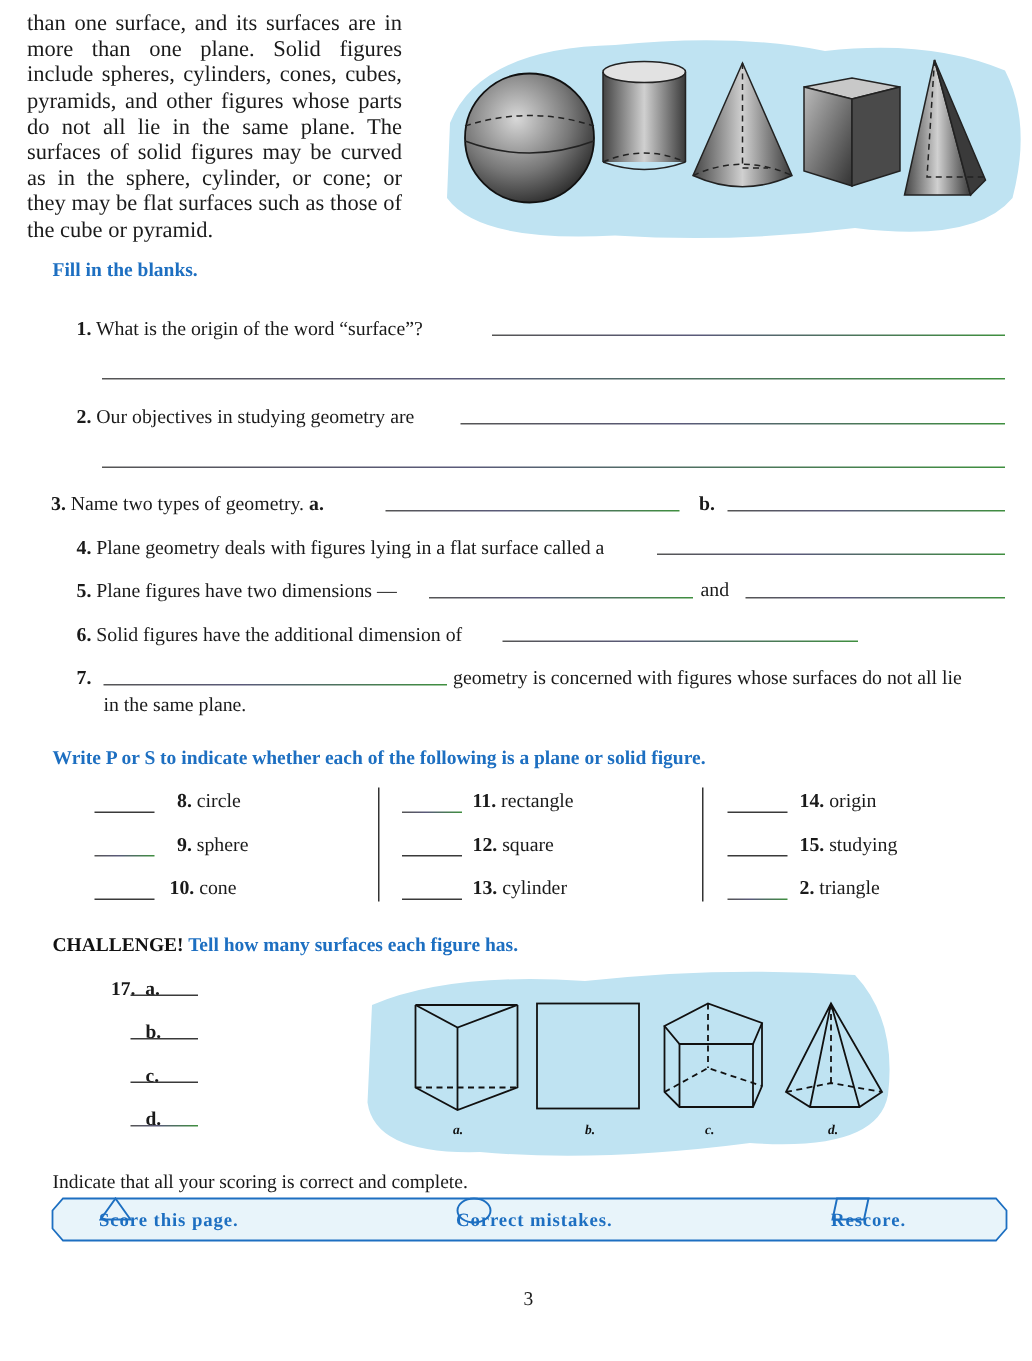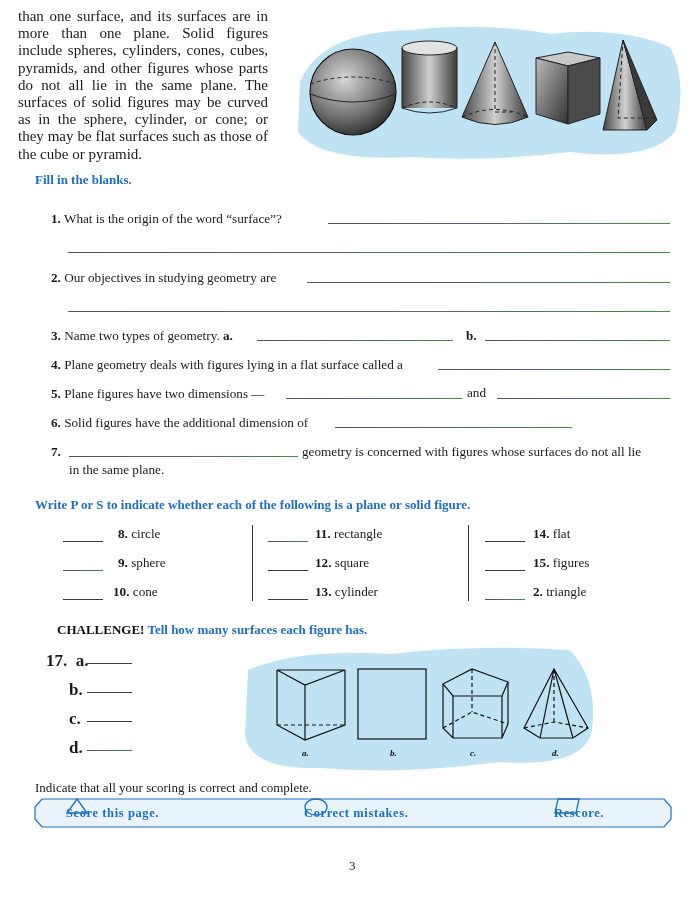--- a/index.html
+++ b/index.html
@@ -3,33 +3,33 @@
 <meta charset="utf-8">
 <style>
   * { box-sizing: border-box; margin: 0; padding: 0; }
   html, body { width: 688px; height: 907px; background: #ffffff; overflow: hidden; }
   body { position: relative; font-family: "Liberation Serif", "DejaVu Serif", serif; color: #1a1a1a; }
 
   .intro { position: absolute; left: 18px; top: 8px; width: 250px; font-size: 15px; line-height: 17.2px; text-align: justify; }
   .solids { position: absolute; left: 290px; top: 22px; width: 398px; height: 150px; }
 
   .heading-blue { position: absolute; color: #1d6fc1; font-weight: bold; font-size: 13px; }
-  .heading-blue .black { color: #111; margin-left: 22px; }
+  .heading-blue .black { color: #111; }
 
   .q { position: absolute; font-size: 13.2px; white-space: nowrap; }
   .q .num { font-weight: bold; display: inline-block; }
   .blank { position: absolute; height: 1px; background: #3a3a3a; }
   .blank.g { background: linear-gradient(90deg,#555,#5a5a7a 40%,#3f8f3f); }
   .ps-item { position: absolute; font-size: 13.2px; white-space: nowrap; }
   .ps-item .num { font-weight: bold; }
   .ps-divider { position: absolute; width: 1px; background: #333; }
 
   .challenge-fig { position: absolute; left: 240px; top: 640px; width: 360px; height: 135px; }
 
-  .ch-item { position: absolute; font-size: 17px; font-weight: bold; }
+  .ch-item { position: absolute; font-size: 13px; font-weight: bold; margin-left: 28px; }
 
   .scoring-note { position: absolute; left: 35px; top: 780px; font-size: 13px; }
   .score-bar { position: absolute; left: 34px; top: 798px; width: 638px; height: 30px; }
   .score-bar svg { position: absolute; left: 0; top: 0; }
   .score-item { position: absolute; top: 0; height: 30px; display: flex; align-items: center; gap: 8px; color: #1d6fc1; font-weight: bold; font-size: 12.5px; letter-spacing: 0.6px; }
   .page-number { position: absolute; left: 349px; top: 858px; font-size: 13px; }
 </style>
 </head>
 <body>
 
@@ -98,21 +98,21 @@
 <div class="blank g" style="left:328px; top:223px; width:342px;"></div>
 <div class="blank g" style="left:68px; top:252px; width:602px;"></div>
 
 <div class="q" style="left:51px; top:270px;">
   <span class="num">2.</span>
   <span>Our objectives in studying geometry are</span>
 </div>
 <div class="blank g" style="left:307px; top:282px; width:363px;"></div>
 <div class="blank g" style="left:68px; top:311px; width:602px;"></div>
 
-<div class="q" style="left:51px; top:328px;">
+<div class="q" style="left:34px; top:328px;">
   <span class="num">3.</span>
   <span>Name two types of geometry.</span>
   <b>a.</b>
 </div>
 <div class="blank g" style="left:257px; top:340px; width:196px;"></div>
 <div class="q" style="left:466px; top:328px; font-weight:bold;">b.</div>
 <div class="blank g" style="left:485px; top:340px; width:185px;"></div>
 
 <div class="q" style="left:51px; top:357px;">
   <span class="num">4.</span>
@@ -155,23 +155,23 @@
 <div class="blank g" style="left:268px; top:541px; width:40px;"></div>
 <div class="ps-item" style="left:315px; top:526px;"><span class="num">11.</span> <span>rectangle</span></div>
 <div class="blank" style="left:268px; top:570px; width:40px;"></div>
 <div class="ps-item" style="left:315px; top:555px;"><span class="num">12.</span> <span>square</span></div>
 <div class="blank" style="left:268px; top:599px; width:40px;"></div>
 <div class="ps-item" style="left:315px; top:584px;"><span class="num">13.</span> <span>cylinder</span></div>
 
 <div class="ps-divider" style="left:468px; top:525px; height:76px;"></div>
 
 <div class="blank" style="left:485px; top:541px; width:40px;"></div>
-<div class="ps-item" style="left:533px; top:526px;"><span class="num">14.</span> <span>flat</span></div>
+<div class="ps-item" style="left:533px; top:526px;"><span class="num">14.</span> <span>origin</span></div>
 <div class="blank" style="left:485px; top:570px; width:40px;"></div>
-<div class="ps-item" style="left:533px; top:555px;"><span class="num">15.</span> <span>figures</span></div>
+<div class="ps-item" style="left:533px; top:555px;"><span class="num">15.</span> <span>studying</span></div>
 <div class="blank g" style="left:485px; top:599px; width:40px;"></div>
 <div class="ps-item" style="left:533px; top:584px;"><span class="num">2.</span> <span>triangle</span></div>
 
 <div class="heading-blue" style="left:35px; top:622px;">
   <span class="black">CHALLENGE!</span>
   <span>Tell how many surfaces each figure has.</span>
 </div>
 
 <div class="ch-item" style="left:46px; top:651px;"><span>17.</span>&nbsp; <span>a.</span></div>
 <div class="blank" style="left:87px; top:663px; width:45px;"></div>

